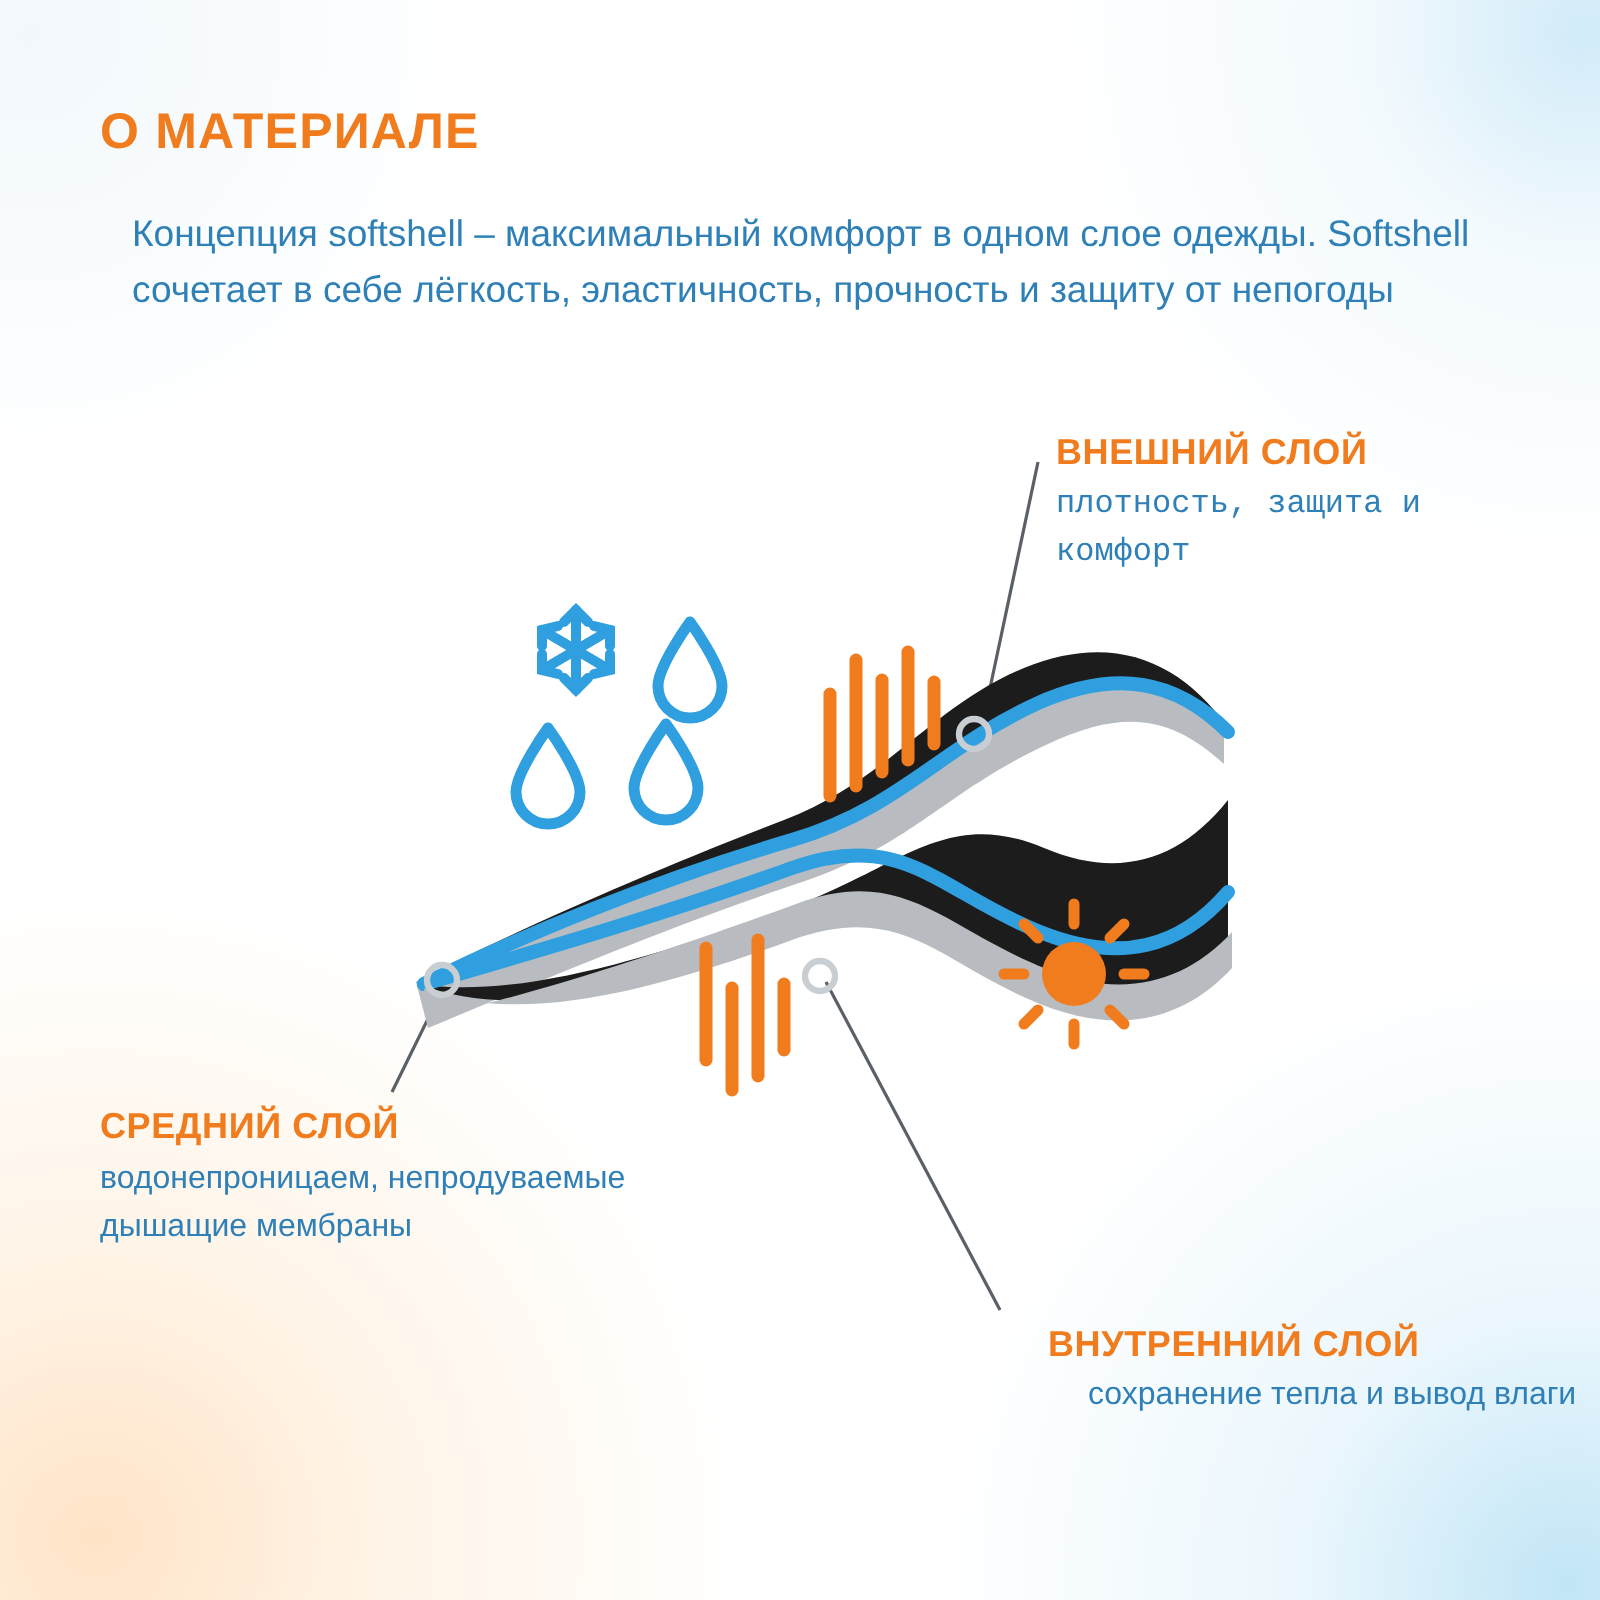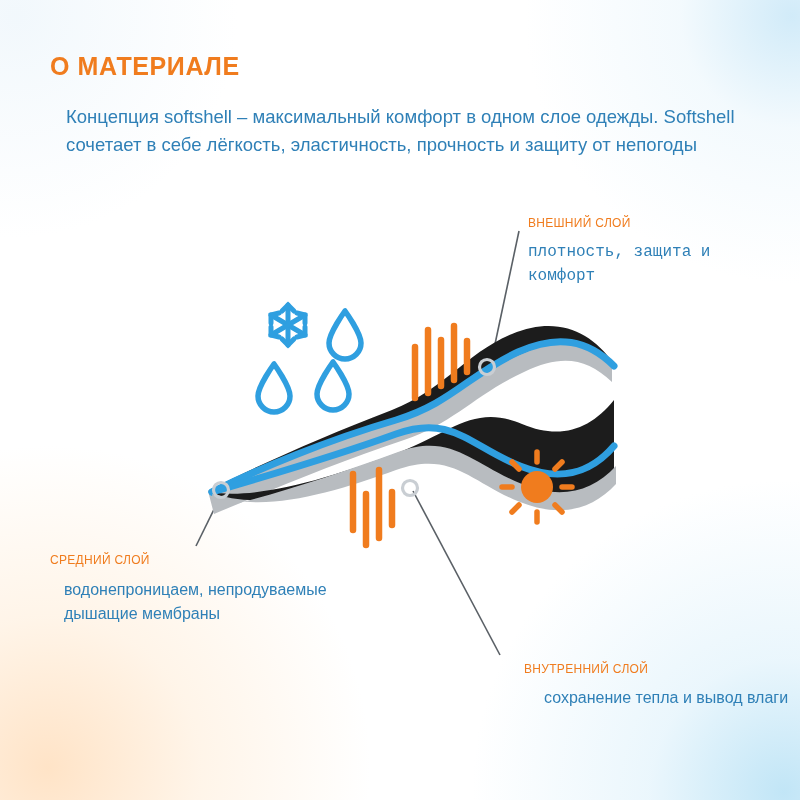--- a/index.html
+++ b/index.html
@@ -38,22 +38,22 @@
     left: 50px;
     top: 103px;
     width: 710px;
     font-size: 18.5px;
     line-height: 28px;
     color: #2f80b7;
     margin-left: 16px;
   }
   .block-label {
     position: absolute;
-    font-weight: normal;
-    font-size: 12px;
+    font-weight: bold;
+    font-size: 18px;
     color: #f07c1e;
     letter-spacing: 0.3px;
   }
   .block-text {
     position: absolute;
     font-size: 16px;
     line-height: 24px;
     color: #2f80b7;
   }
   
@@ -62,21 +62,21 @@
     top: 232px;
     width: 160px;
     line-height: 22px;
     font-size: 15.5px;
   }
   
   #outer-label { left: 528px; top: 216px; }
   #outer-text  { left: 528px; top: 240px; width: 240px; font-family: Liberation Mono, monospace; }
   
   #middle-label { left: 50px; top: 553px; text-align: center; }
-  #middle-text  { left: 64px; top: 578px; width: 300px; }
+  #middle-text  { left: 50px; top: 578px; width: 300px; }
   
   #inner-label { left: 524px; top: 662px; }
   #inner-text  { left: 544px; top: 686px; width: 250px; }
 
   svg.art {
     position: absolute;
     left: 0;
     top: 0;
     width: 800px;
     height: 800px;

